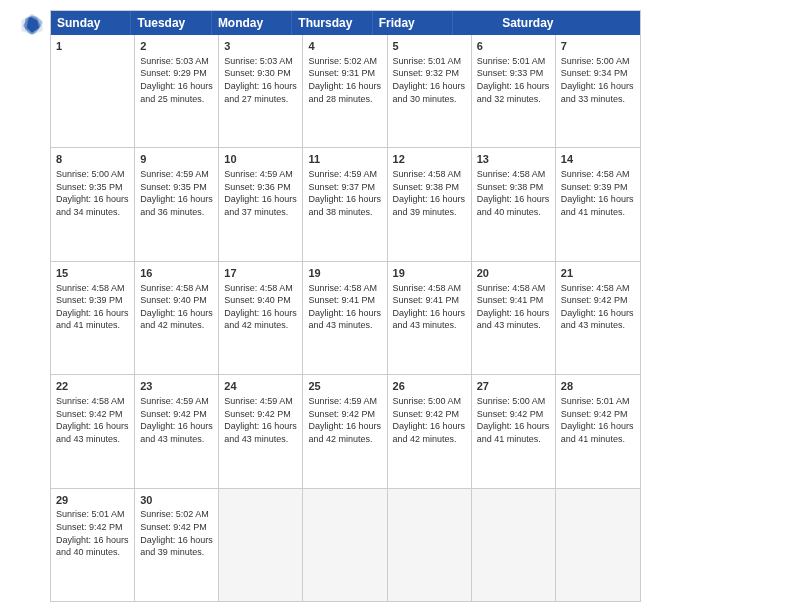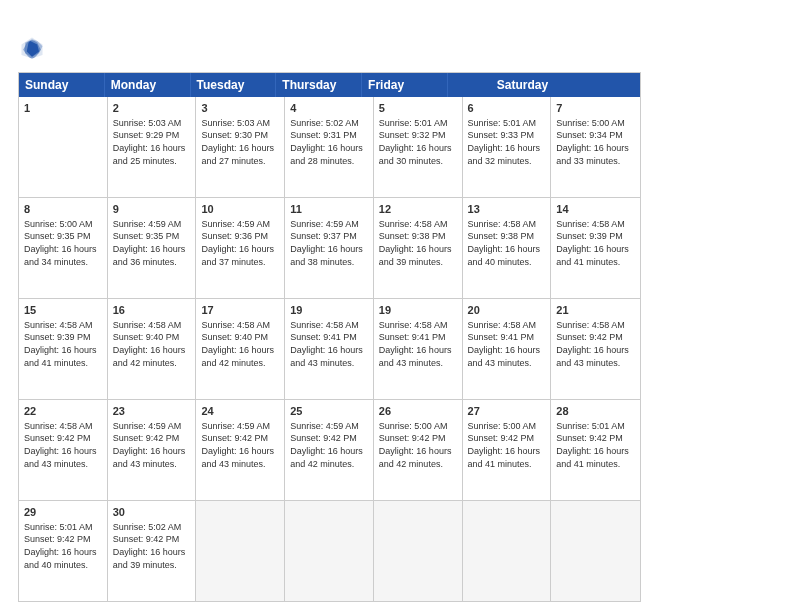--- a/index.html
+++ b/index.html
@@ -6,23 +6,22 @@
     body {
       width: 792px;
       height: 612px;
       font-family: Arial, sans-serif;
       background: #fff;
       overflow: hidden;
     }
     .page {
       width: 659px;
       height: 612px;
-      padding: 34px 18px 10px 18px;
-      display: flex;
-      flex-direction: column;
+      padding: 10px 18px 10px 18px;
+      display: flex;
     }
     .header {
       display: flex;
       justify-content: space-between;
       align-items: flex-start;
       margin-bottom: 10px;
     }
     .logo {
       display: flex;
       align-items: center;
@@ -134,22 +133,22 @@
     </div>
     <div class="title-block">
       <div class="month-title"></div>
       <div class="location"></div>
     </div>
   </div>
 
   <div class="calendar">
     <div class="cal-header">
     <div class="cal-header-cell">Sunday</div>
+        <div class="cal-header-cell">Tuesday</div>
         <div class="cal-header-cell">Monday</div>
-        <div class="cal-header-cell">Tuesday</div>
         <div class="cal-header-cell">Thursday</div>
         <div class="cal-header-cell">Friday</div>
         <div class="cal-header-cell">Saturday</div>
       </div>
     <div class="cal-body">
     <div class="cal-row">
           <div class="cal-cell">
             <div class="day-number">1</div>
           </div>
           <div class="cal-cell">

